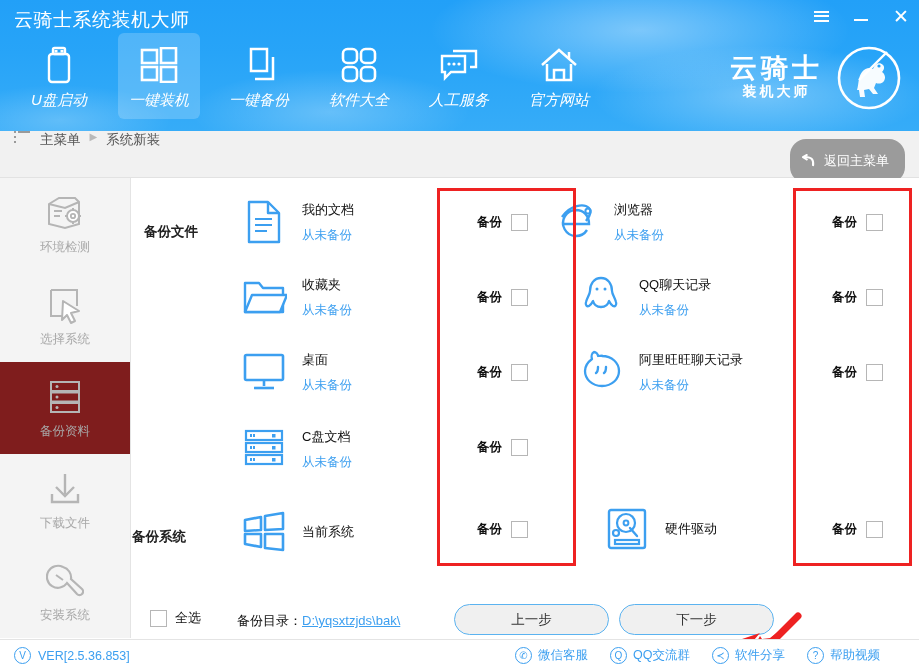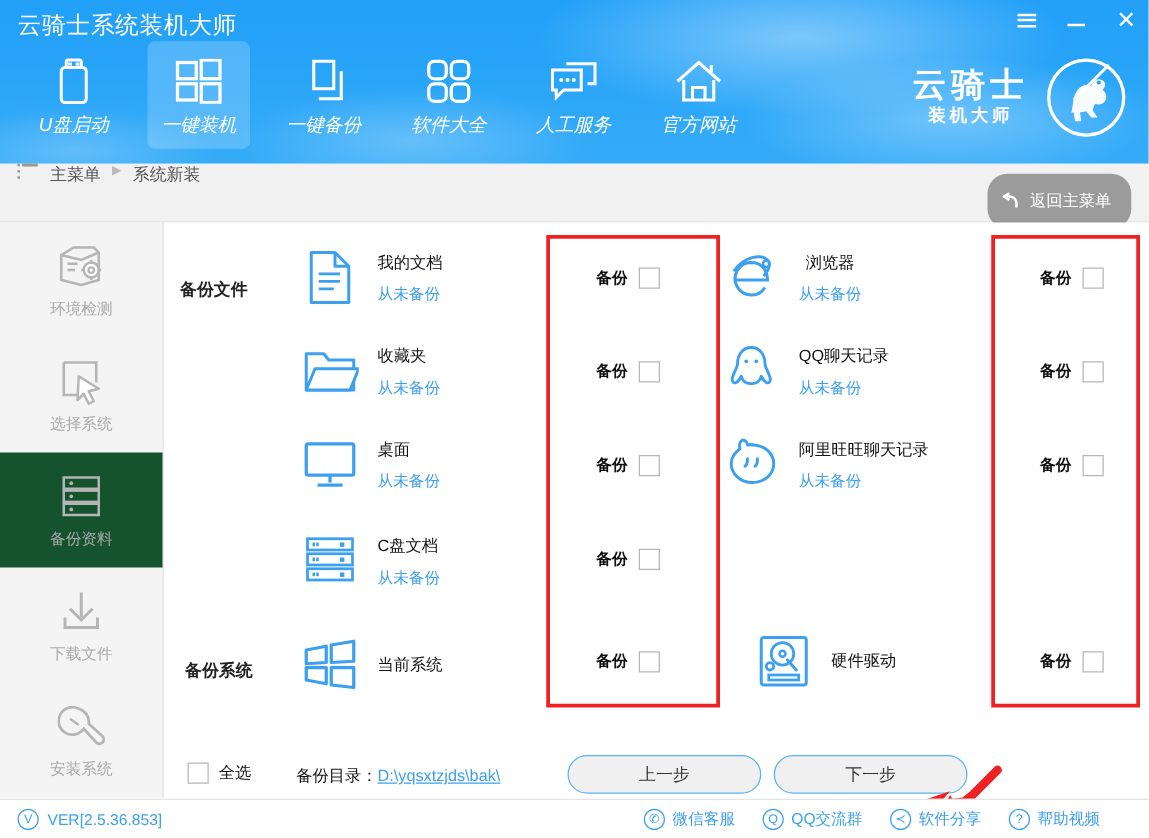--- a/index.html
+++ b/index.html
@@ -73,30 +73,30 @@
 
   
   .sidebar {
     position: absolute; left: 0; top: 178px; width: 131px; height: 460px;
     background: #f4f4f4; border-right: 1px solid #e4e4e4;
   }
   .side-item {
     height: 92px; display: flex; flex-direction: column; align-items: center; justify-content: center;
     cursor: pointer;
   }
-  .side-item.active { background: #14532d; }
+  .side-item.active { background: #7f1d1d; }
   .side-ico { height: 42px; display:flex; align-items:center; justify-content:center; }
   .side-lb { font-size: 12.5px; color: #a8a8a8; margin-top: 5px; }
 
   
   .main { position: absolute; left: 132px; top: 178px; width: 787px; height: 460px; background: #fff; }
 
   .group-label { position: absolute; font-size: 13.5px; color: #222; font-weight: bold; }
   #lb-files  { left: 12px; top: 45px; }
-  #lb-system { left: 16px; top: 350px; }
+  #lb-system { left: 0; top: 350px; }
 
   .item-row { position: absolute; display: flex; align-items: center; }
   .item-ico { width: 48px; height: 48px; display:flex; align-items:center; justify-content:center; }
   .item-txt { margin-left: 14px; display: flex; flex-direction: column; gap: 8px; }
   .item-name { font-size: 13px; color: #111; }
   .item-sub  { font-size: 12.5px; color: #3c9ff0; }
 
   .chk-cell { position: absolute; display: flex; align-items: center; gap: 9px; }
   .chk-lb { font-size: 12.5px; color: #111; font-weight: bold; }
   .cbox { width: 17px; height: 17px; border: 1px solid #b6b6b6; background: #fff; cursor: pointer; }
@@ -427,21 +427,21 @@
     </div>
     <div class="chk-cell" style="left:345px; top:261px;">
       <div class="chk-lb">备份</div>
       <div class="cbox"></div>
     </div>
     <div class="chk-cell" style="left:345px; top:343px;">
       <div class="chk-lb">备份</div>
       <div class="cbox"></div>
     </div>
 
-    <div class="item-row" style="left:445px; top:20px;text-align:center;">
+    <div class="item-row" style="left:420px; top:20px;">
       <div class="item-ico">
         <svg width="46" height="46" viewBox="0 0 46 46">
           <path d="M9 18 c8-12 22-14 27-9 c3 3 1 8-3 13" fill="none" stroke="#3c9ff0" stroke-width="2.4"></path>
           <path d="M23 11 a13 13 0 1 0 11 20 M10 25 h26 c0-9-6-14-13-14 c-7 0-13 5-13 14 z" fill="none" stroke="#3c9ff0" stroke-width="2.4"></path>
           <circle cx="35" cy="12" r="2.6" fill="none" stroke="#3c9ff0" stroke-width="2"></circle>
         </svg>
       </div>
       <div class="item-txt">
         <div class="item-name">浏览器</div>
         <div class="item-sub">从未备份</div>

